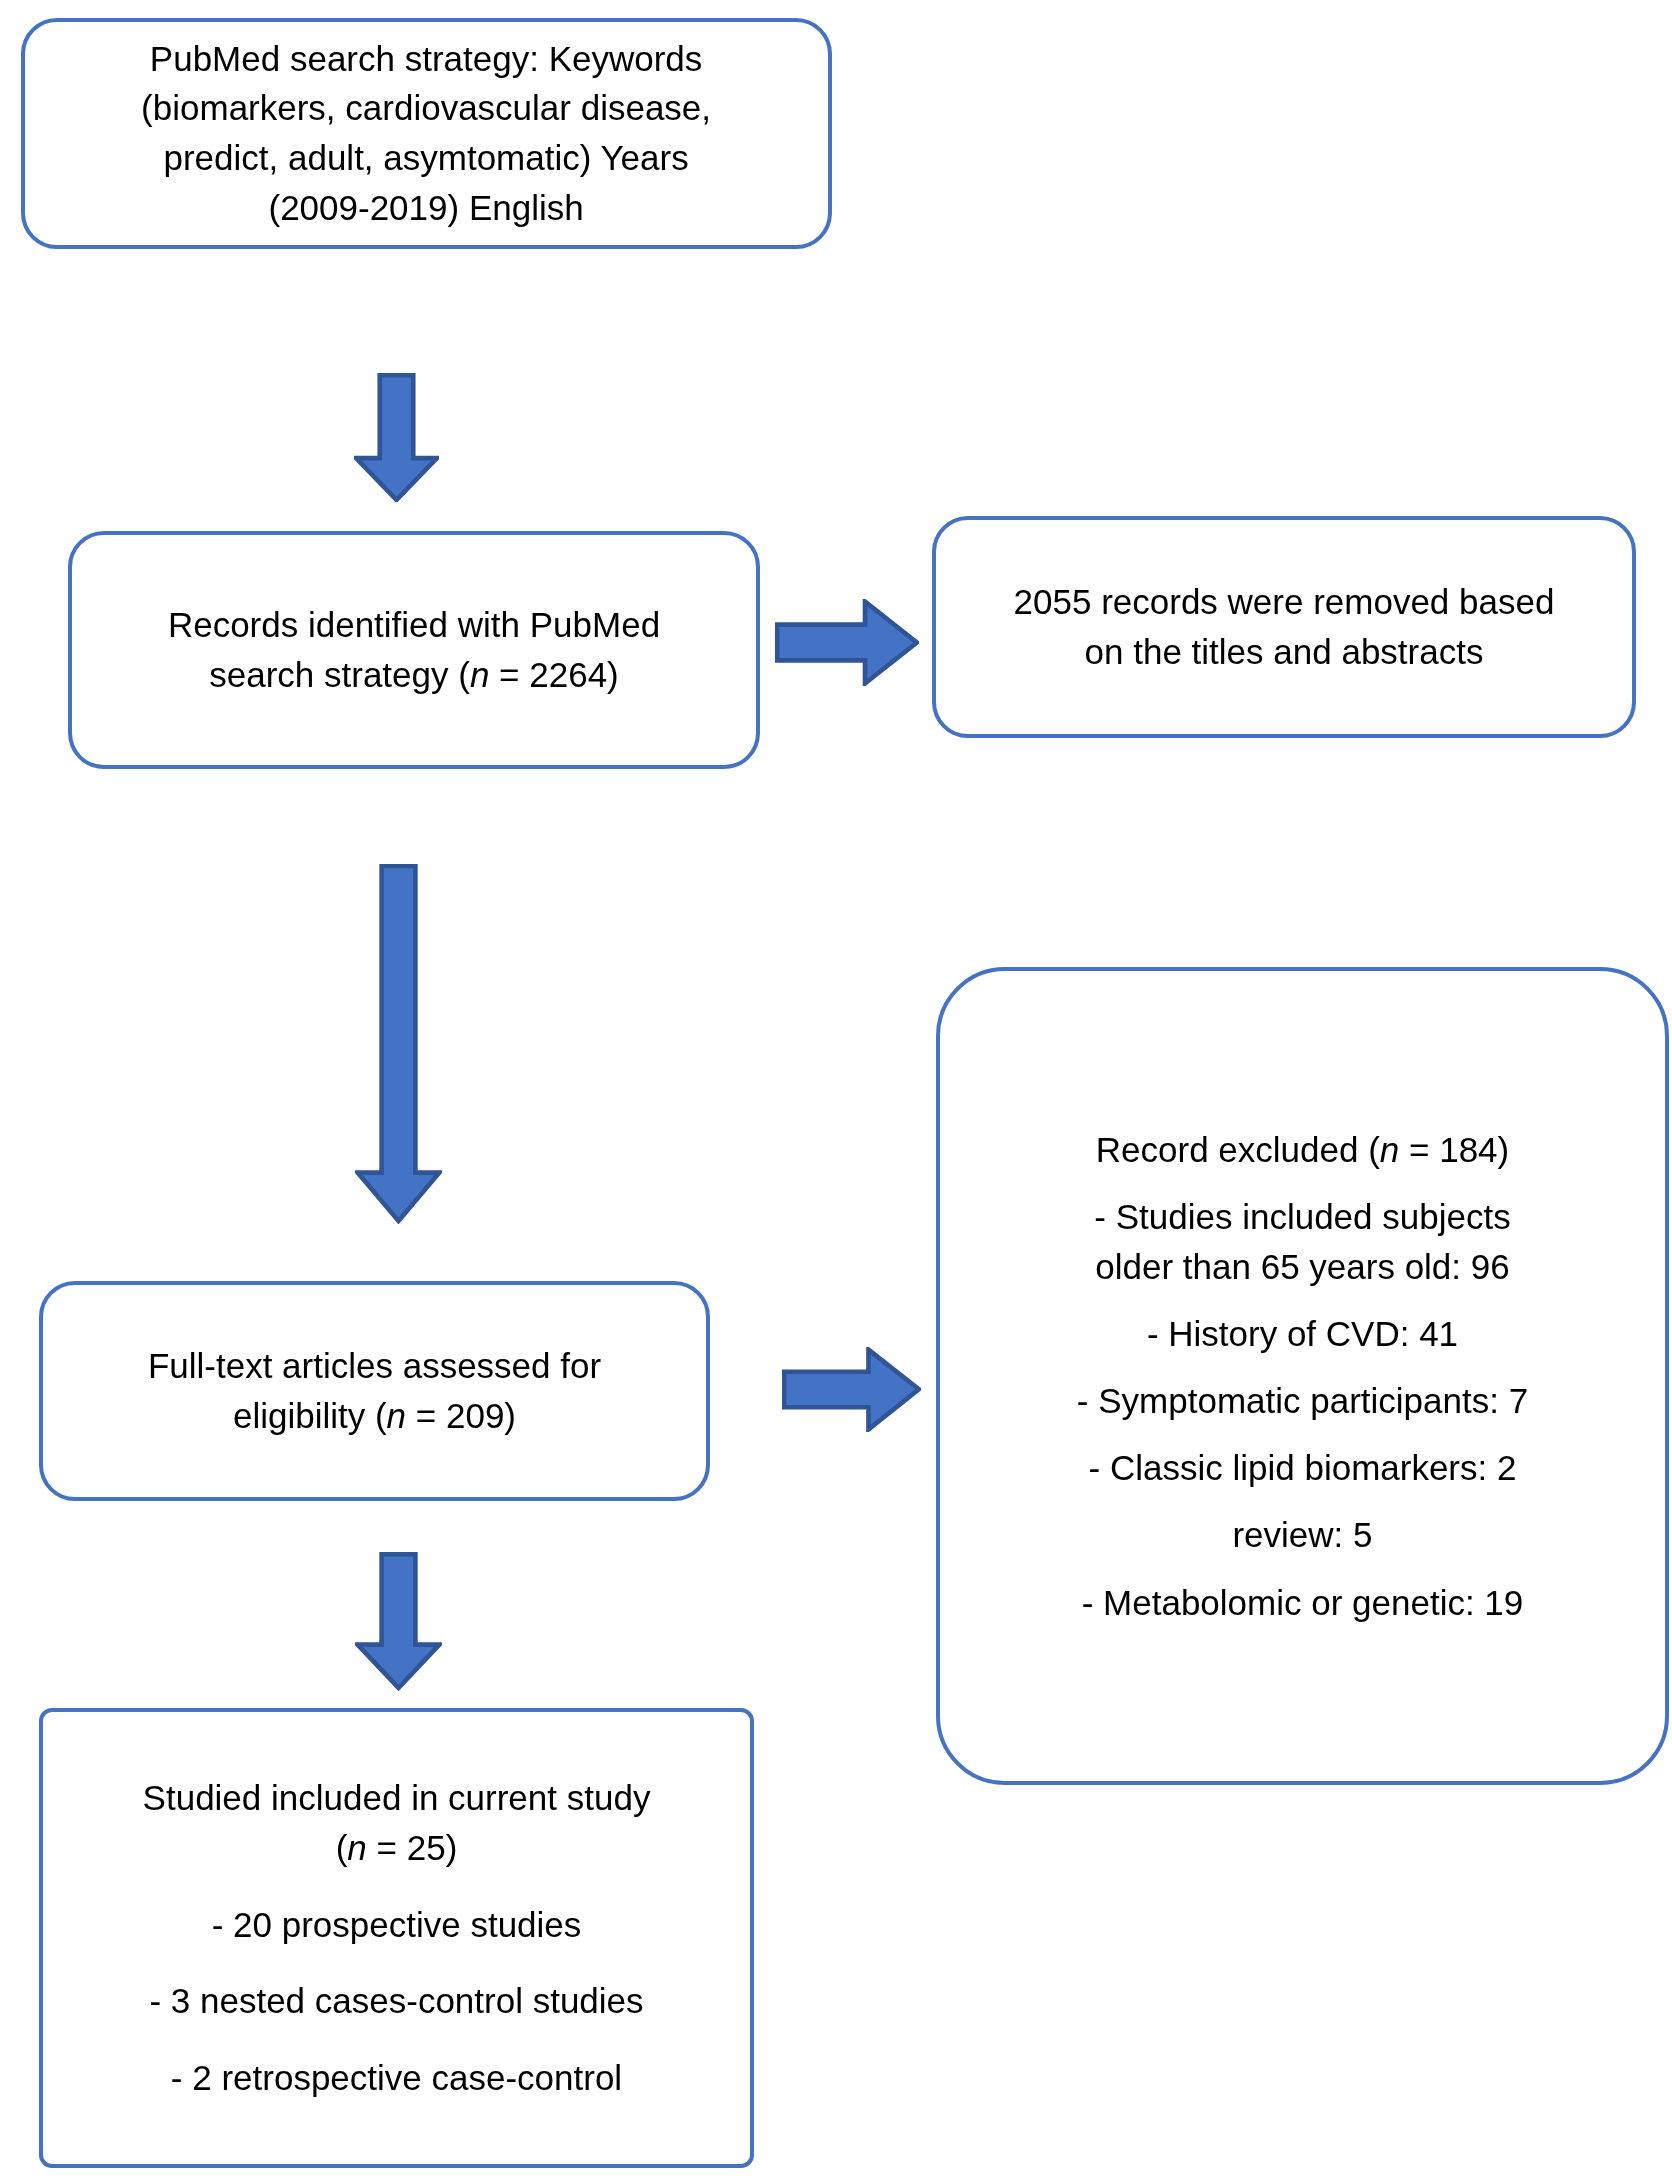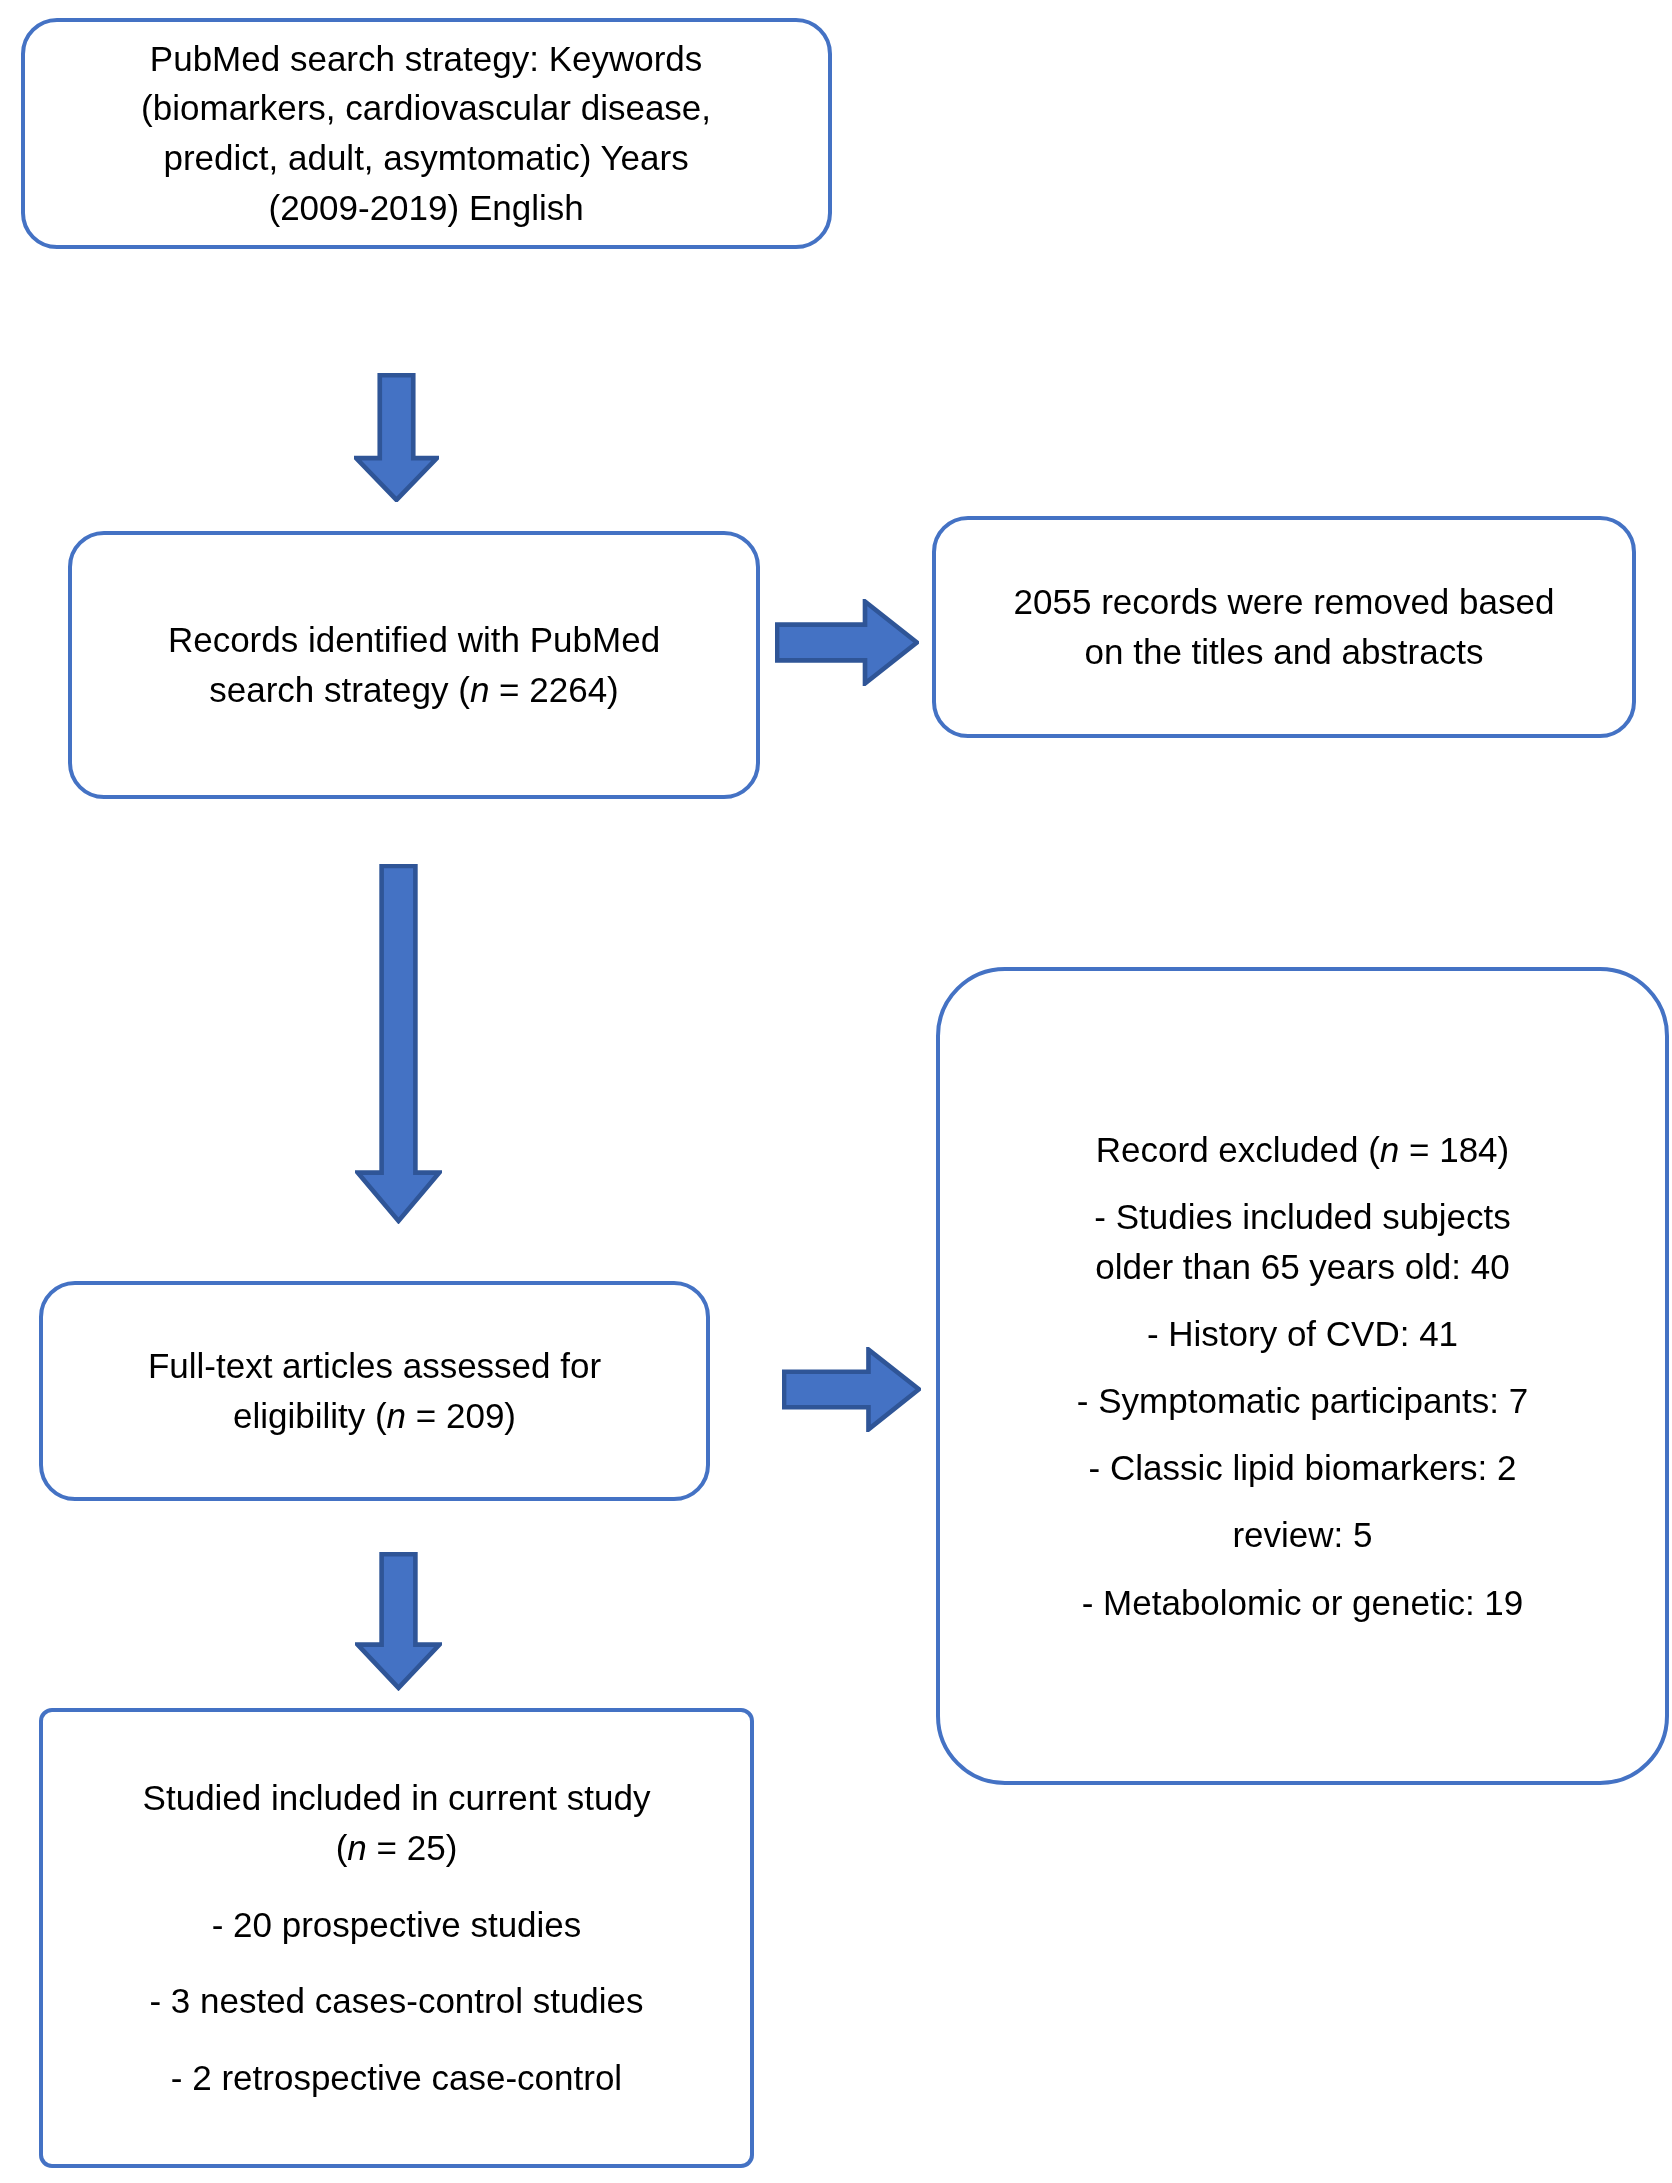--- a/index.html
+++ b/index.html
@@ -59,21 +59,21 @@
     <span class="line">predict, adult, asymtomatic) Years</span>
     <span class="line">(2009-2019) English</span>
   </div>
 
   <div class="arrow" style="left:354px; top:373px; width:85px; height:129px;">
     <svg viewBox="0 0 165 250" preserveAspectRatio="none">
       <polygon points="50,4 115,4 115,165 161,165 82.5,246 4,165 50,165" fill="#4472C4" stroke="#2F5597" stroke-width="9" stroke-linejoin="miter"></polygon>
     </svg>
   </div>
 
-  <div class="node" style="left:68px; top:531px; width:692px; height:268px; border-radius:36px;">
+  <div class="node" style="left:68px; top:531px; width:692px; height:238px; border-radius:36px;">
     <span class="line">Records identified with PubMed</span>
     <span class="line">search strategy (<em class="n">n</em> = 2264)</span>
   </div>
 
   <div class="arrow" style="left:775px; top:599px; width:144px; height:87px;">
     <svg viewBox="0 0 280 170" preserveAspectRatio="none">
       <polygon points="4,50 175,50 175,5 276,85 175,165 175,120 4,120" fill="#4472C4" stroke="#2F5597" stroke-width="9" stroke-linejoin="miter"></polygon>
     </svg>
   </div>
 
@@ -96,21 +96,21 @@
   <div class="arrow" style="left:782px; top:1347px; width:139px; height:85px;">
     <svg viewBox="0 0 270 165" preserveAspectRatio="none">
       <polygon points="4,48 168,48 168,5 266,82 168,160 168,117 4,117" fill="#4472C4" stroke="#2F5597" stroke-width="9" stroke-linejoin="miter"></polygon>
     </svg>
   </div>
 
   <div class="node" style="left:936px; top:967px; width:733px; height:818px; border-radius:69px; justify-content:center;">
     <span class="line">Record excluded (<em class="n">n</em> = 184)</span>
     <span class="gap"></span>
     <span class="line">- Studies included subjects</span>
-    <span class="line">older than 65 years old: 40</span>
+    <span class="line">older than 65 years old: 96</span>
     <span class="gap"></span>
     <span class="line">- History of CVD: 41</span>
     <span class="gap"></span>
     <span class="line">- Symptomatic participants: 7</span>
     <span class="gap"></span>
     <span class="line">- Classic lipid biomarkers: 2</span>
     <span class="gap"></span>
     <span class="line">review: 5</span>
     <span class="gap"></span>
     <span class="line">- Metabolomic or genetic: 19</span>

